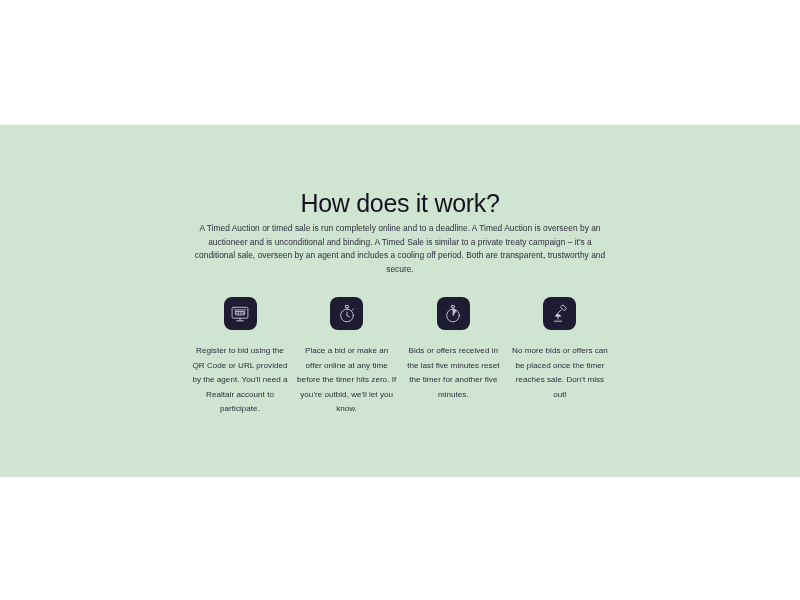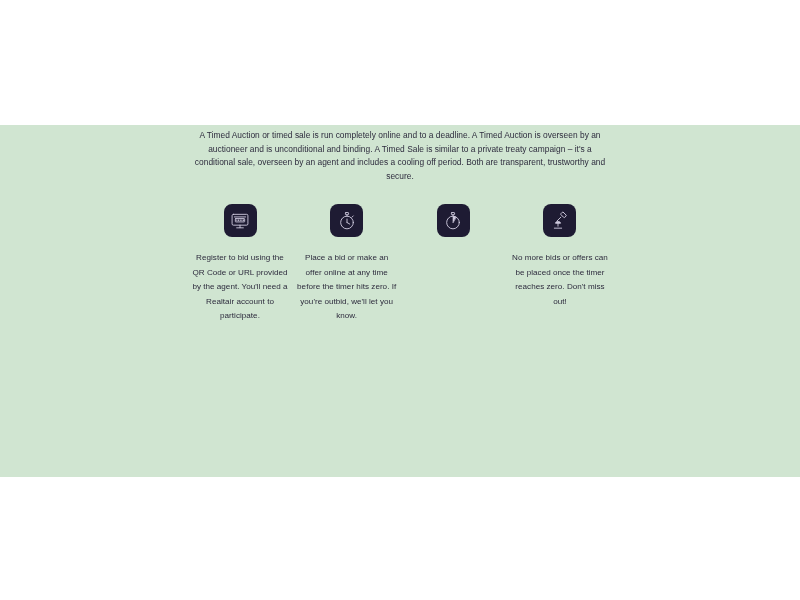--- a/index.html
+++ b/index.html
@@ -104,20 +104,21 @@
   }
 </style>
 </head>
 <body>
 
 <div class="page">
 
   <div class="section">
     <div class="section-inner">
 
+      <h2 class="heading">How does it work?</h2>
 
       <p class="intro">A Timed Auction or timed sale is run completely online and to a deadline. A Timed Auction is overseen by an auctioneer and is unconditional and binding. A Timed Sale is similar to a private treaty campaign – it's a conditional sale, overseen by an agent and includes a cooling off period. Both are transparent, trustworthy and secure.</p>
 
       <div class="cards">
 
         <div class="card">
           <div class="icon-tile">
             <svg width="20" height="20" viewBox="0 0 24 24" fill="none" stroke="#cfcade" stroke-width="1.1" stroke-linecap="round" stroke-linejoin="round">
               <rect x="2.5" y="4" width="19" height="13" rx="1.6"></rect>
               <line x1="5.2" y1="7.1" x2="18.8" y2="7.1"></line>
@@ -150,32 +151,33 @@
 
         <div class="card">
           <div class="icon-tile">
             <svg width="20" height="20" viewBox="0 0 24 24" fill="none" stroke="#cfcade" stroke-width="1.1" stroke-linecap="round" stroke-linejoin="round">
               <circle cx="12" cy="13.8" r="7.6"></circle>
               <rect x="10.1" y="1.9" width="3.8" height="2.6" rx="0.6"></rect>
               <line x1="12" y1="4.5" x2="12" y2="6.2"></line>
               <path d="M12 13.8 L12 6.3 A7.5 7.5 0 0 1 15.6 7.3 Z" fill="#cfcade" stroke="#cfcade" stroke-width="0.8"></path>
             </svg>
           </div>
+          <div class="card-text">Bids or offers received in the last five minutes reset the timer for another five minutes.</div>
         </div>
 
         <div class="card">
           <div class="icon-tile">
             <svg width="20" height="20" viewBox="0 0 24 24" fill="none" stroke="#cfcade" stroke-width="1.1" stroke-linecap="round" stroke-linejoin="round">
               <rect x="13.0" y="2.6" width="6.4" height="4.0" rx="1" transform="rotate(45 16.2 4.6)"></rect>
               <line x1="13.0" y1="7.4" x2="8.6" y2="11.8"></line>
               <line x1="9.6" y1="14.3" x2="9.6" y2="18.2"></line>
               <path d="M6.6 14.3 a3 1.6 0 0 1 6 0 Z" fill="#cfcade" stroke="#cfcade"></path>
               <line x1="5.2" y1="20.6" x2="14.0" y2="20.6"></line>
             </svg>
           </div>
-          <div class="card-text">No more bids or offers can be placed once the timer reaches zero. Don't miss out!</div>
+          <div class="card-text">No more bids or offers can be placed once the timer reaches sale. Don't miss out!</div>
         </div>
 
       </div>
     </div>
   </div>
 
 </div>
 
 </body></html>

